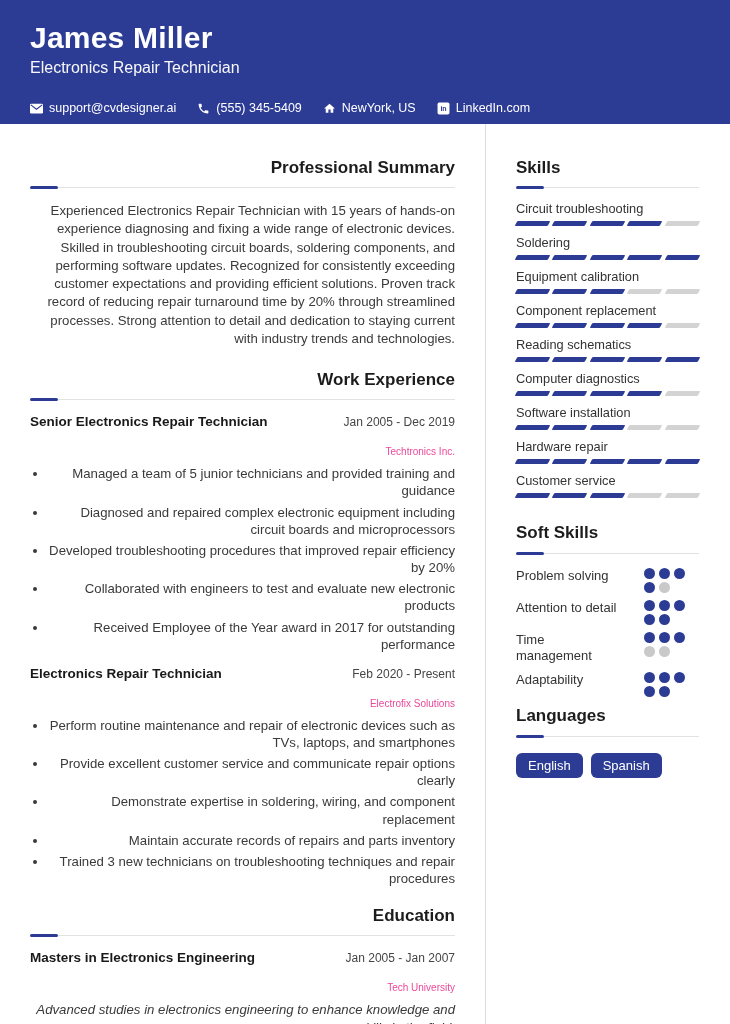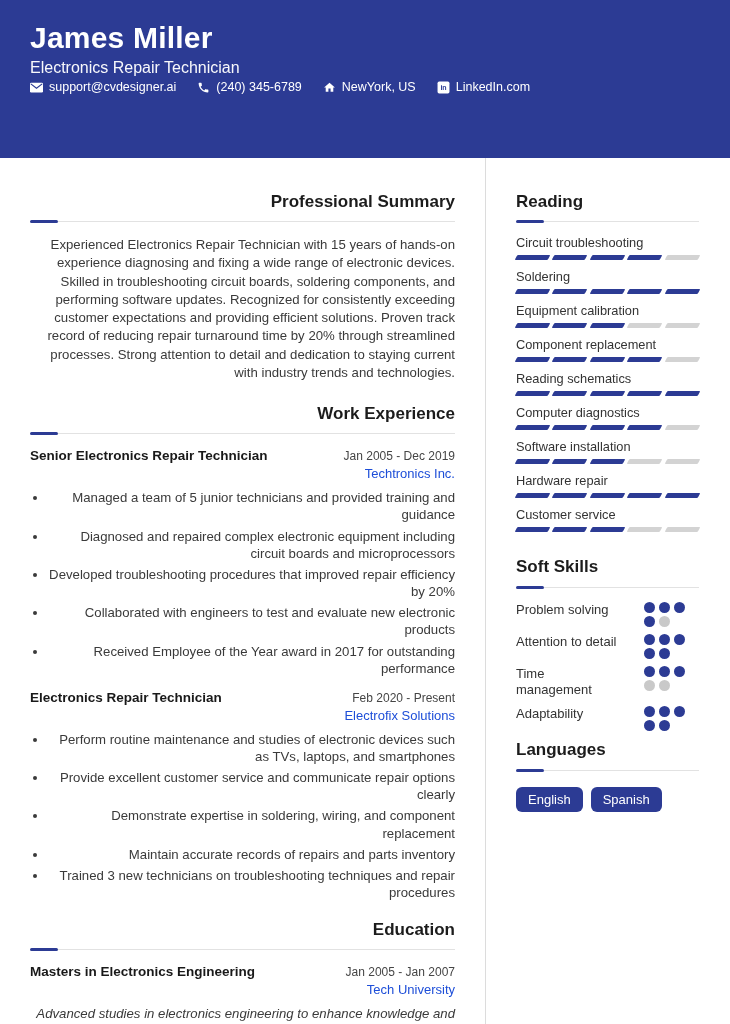--- a/index.html
+++ b/index.html
@@ -9,48 +9,48 @@
   }
   *{box-sizing:border-box;margin:0;padding:0;}
   html,body{width:730px;height:1024px;overflow:hidden;}
   body{
     font-family:"Liberation Sans","DejaVu Sans",sans-serif;
     background:#ffffff;color:#3b3b3b;
   }
   
   .header{
     background:var(--primary,#2C3B94);
-    height:158px;
+    height:124px;
     padding:21px 30px 0 30px;
     color:#fff;
   }
   .name{font-size:30px;font-weight:700;letter-spacing:.2px;line-height:1.1;}
   .role{font-size:16px;font-weight:400;margin-top:5px;opacity:.97;}
-  .contacts{display:flex;align-items:center;gap:21px;margin-top:3px;font-size:12.5px;}
+  .contacts{display:flex;align-items:center;gap:21px;margin-top:24px;font-size:12.5px;}
   .contact{display:flex;align-items:center;gap:6px;white-space:nowrap;}
   .cicon{display:inline-flex;width:13px;height:13px;flex:0 0 13px;}
   .cicon svg{width:13px;height:13px;display:block;}
   
   .main{display:flex;padding:0 30px;min-height:894px;align-items:stretch;}
   .col-left{width:456px;padding-right:30px;border-right:1px solid var(--divider,#dcdcdc);text-align:right;}
   .col-right{width:213px;padding-left:30px;}
   
   .sec{margin-top:33px;}
   .sec-h{font-size:17px;font-weight:700;color:#1c1c1c;line-height:1.25;}
   .sec-rule{display:flex;align-items:center;margin-top:8px;}
   .rule-accent{width:28px;height:3px;border-radius:2px;background:var(--primary,#2C3B94);flex:0 0 28px;}
   .rule-line{height:1px;background:#e2e2e2;flex:1;}
   
   .summary-text{margin-top:13px;font-size:13.2px;line-height:1.38;color:#3a3a3a;}
   .sec-we{margin-top:21px;}
   .job{margin-top:13px;}
   .job-head{display:flex;justify-content:space-between;align-items:baseline;}
   .job-title{font-size:13.5px;font-weight:700;color:#191919;}
   .job-dates{font-size:12px;color:#454545;white-space:nowrap;}
-  .job-company{font-size:13px;color:#1d4ed8;margin-top:3px;}
+  .job-company{font-size:10px;color:#ec4899;margin-top:17px;}
   .bullets{margin-top:8px;padding-left:18px;list-style:disc outside;}
   .bullets li{font-size:13.2px;line-height:1.3;color:#3a3a3a;margin-bottom:4px;}
   .sec-edu{margin-top:18px;}
   .degree{margin-top:13px;}
   .degree-desc{margin-top:8px;font-size:13.2px;line-height:1.35;color:#3a3a3a;font-style:italic;}
   
   .skill{margin-bottom:9px;}
   .skill-label{font-size:12.8px;color:#333;line-height:15px;}
   .meter{display:flex;gap:4px;margin-top:5px;height:5px;}
   .meter .seg{flex:1;height:5px;border-radius:1px;background:var(--bar-gray,#d3d3d3);transform:skewX(-28deg);}
@@ -82,21 +82,21 @@
           </svg>
       </span>
       <span>support@cvdesigner.ai</span>
     </div>
     <div class="contact">
       <span class="cicon">
         <svg viewBox="0 0 24 24">
             <path fill="#ffffff" d="M6.6 10.8c1.4 2.8 3.8 5.1 6.6 6.6l2.2-2.2c.3-.3.7-.4 1-.2 1.1.4 2.3.6 3.6.6.6 0 1 .4 1 1V20c0 .6-.4 1-1 1C10.6 21 3 13.4 3 4c0-.6.4-1 1-1h3.5c.6 0 1 .4 1 1 0 1.2.2 2.4.6 3.6.1.3 0 .7-.2 1l-2.3 2.2z"></path>
           </svg>
       </span>
-      <span>(240) 345-6789</span>
+      <span>(555) 345-5409</span>
     </div>
     <div class="contact">
       <span class="cicon">
         <svg viewBox="0 0 24 24">
             <path fill="#ffffff" d="M10 20v-6h4v6h5v-8h3L12 3 2 12h3v8z"></path>
           </svg>
       </span>
       <span>NewYork, US</span>
     </div>
     <div class="contact">
@@ -146,21 +146,21 @@
         </ul>
       </div>
 
       <div class="job">
         <div class="job-head">
           <div class="job-title">Electronics Repair Technician</div>
           <div class="job-dates">Feb 2020 - Present</div>
         </div>
         <div class="job-company">Electrofix Solutions</div>
         <ul class="bullets">
-          <li>Perform routine maintenance and studies of electronic devices such as TVs, laptops, and smartphones</li>
+          <li>Perform routine maintenance and repair of electronic devices such as TVs, laptops, and smartphones</li>
           <li>Provide excellent customer service and communicate repair options clearly</li>
           <li>Demonstrate expertise in soldering, wiring, and component replacement</li>
           <li>Maintain accurate records of repairs and parts inventory</li>
           <li>Trained 3 new technicians on troubleshooting techniques and repair procedures</li>
         </ul>
       </div>
     </div>
 
     <div class="sec sec-edu">
       <h2 class="sec-h">Education</h2>
@@ -178,21 +178,21 @@
         <p class="degree-desc">Advanced studies in electronics engineering to enhance knowledge and skills in the field.</p>
       </div>
 
     </div>
 
   </div>
 
   <div class="col-right">
 
     <div class="sec">
-      <h2 class="sec-h">Reading</h2>
+      <h2 class="sec-h">Skills</h2>
       <div class="sec-rule">
         <span class="rule-accent"></span>
         <span class="rule-line"></span>
       </div>
       <div class="skills-list">
         <div class="skill">
           <div class="skill-label">Circuit troubleshooting</div>
           <div class="meter">
               <span class="seg on"></span>
               <span class="seg on"></span>

